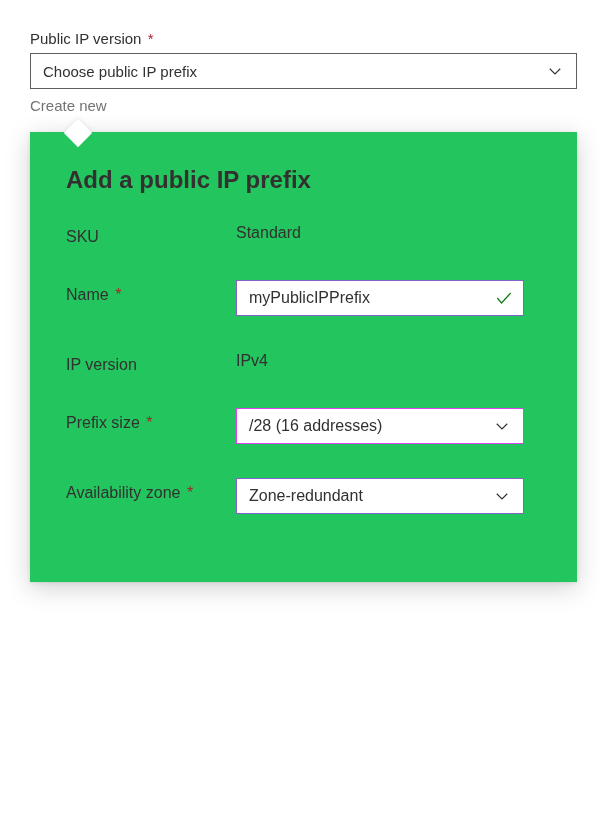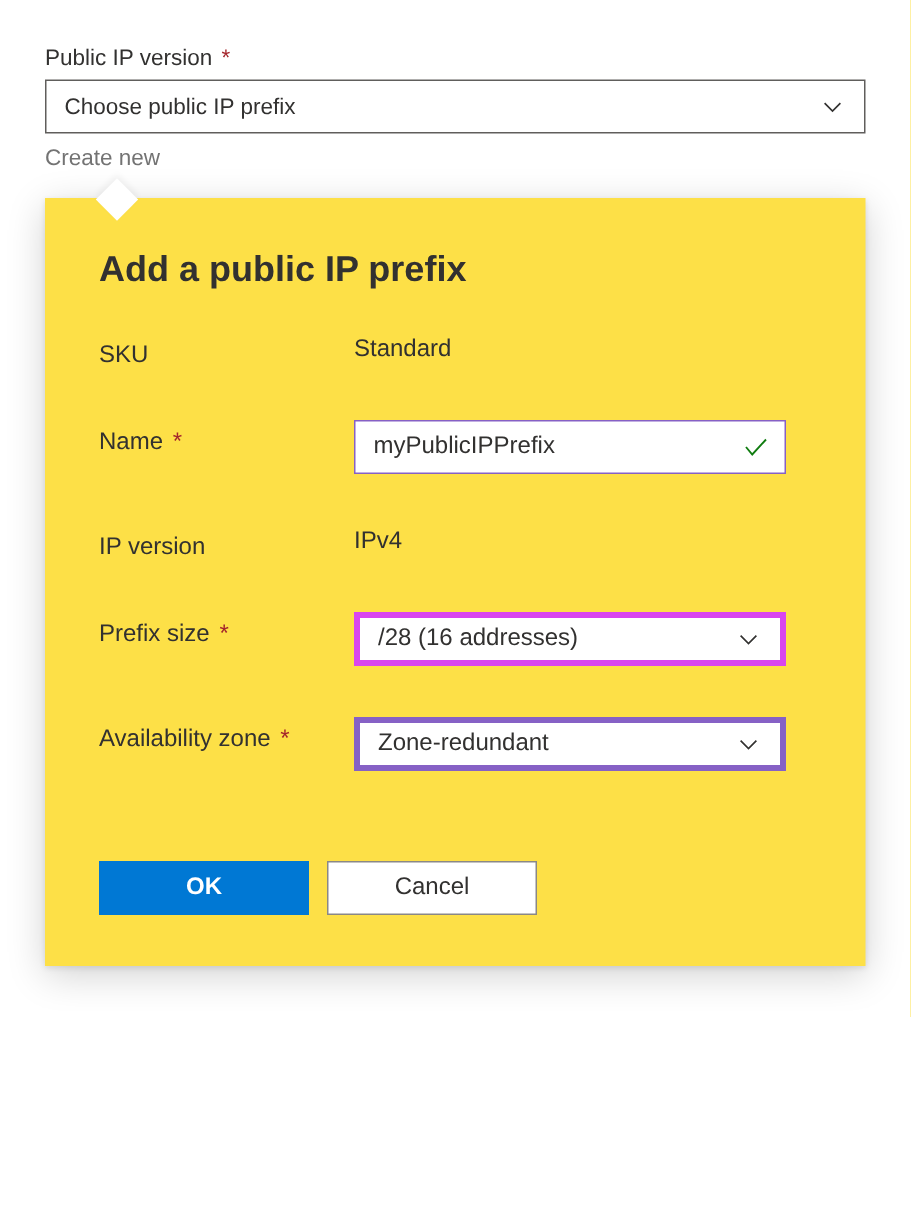--- a/index.html
+++ b/index.html
@@ -64,21 +64,21 @@
       top: -9px;
       left: 38px;
       width: 20px;
       height: 20px;
       background: #ffffff;
       transform: rotate(45deg);
       box-shadow: -2px -2px 4px rgba(0,0,0,0.05);
       z-index: 1;
     }
     .popover {
-      background: #fde047;
+      background: #22c55e;
       box-shadow: 0 6px 24px rgba(0,0,0,0.18), 0 1px 4px rgba(0,0,0,0.1);
       padding: 34px 53px 34px 36px;
       position: relative;
       z-index: 0;
     }
     .popover-title {
       font-size: 24px;
       font-weight: 600;
       color: #323130;
       margin-bottom: 28px;
@@ -120,21 +120,21 @@
       position: absolute;
       right: 10px;
       top: 50%;
       transform: translateY(-50%);
       width: 20px;
       height: 20px;
     }
     .select-box {
       width: 100%;
       height: 36px;
-      border: 4px solid #d946ef;
+      border: 1px solid #d946ef;
       background: #ffffff;
       padding: 0 12px;
       display: flex;
       align-items: center;
       justify-content: space-between;
       cursor: pointer;
       font-size: 16px;
     }
     .select-box.purple-border {
       border-color: #8661c5;
@@ -238,18 +238,14 @@
       <div class="form-control-col">
         <div class="select-box purple-border">
           <span>Zone-redundant</span>
           <svg class="chevron-down" viewBox="0 0 24 24" fill="none" stroke="#323130" stroke-width="1.5">
             <polyline points="5 9 12 16 19 9"></polyline>
           </svg>
         </div>
       </div>
     </div>
 
-    <div class="button-row">
-      <button class="btn btn-primary">OK</button>
-      <button class="btn btn-secondary">Cancel</button>
-    </div>
   </div>
 </div>
 
 </body></html>

